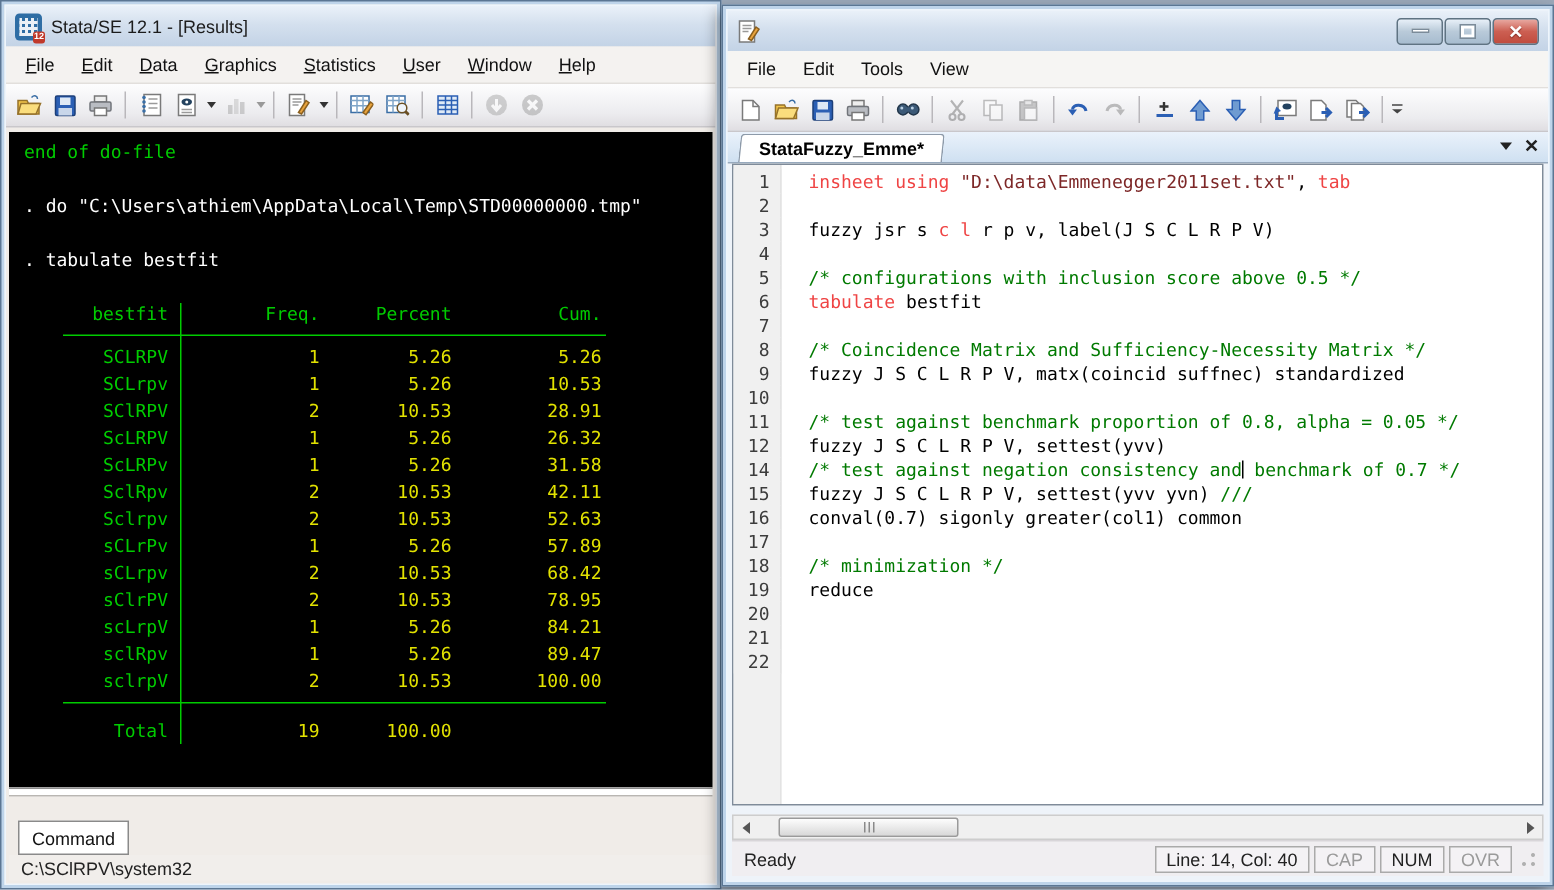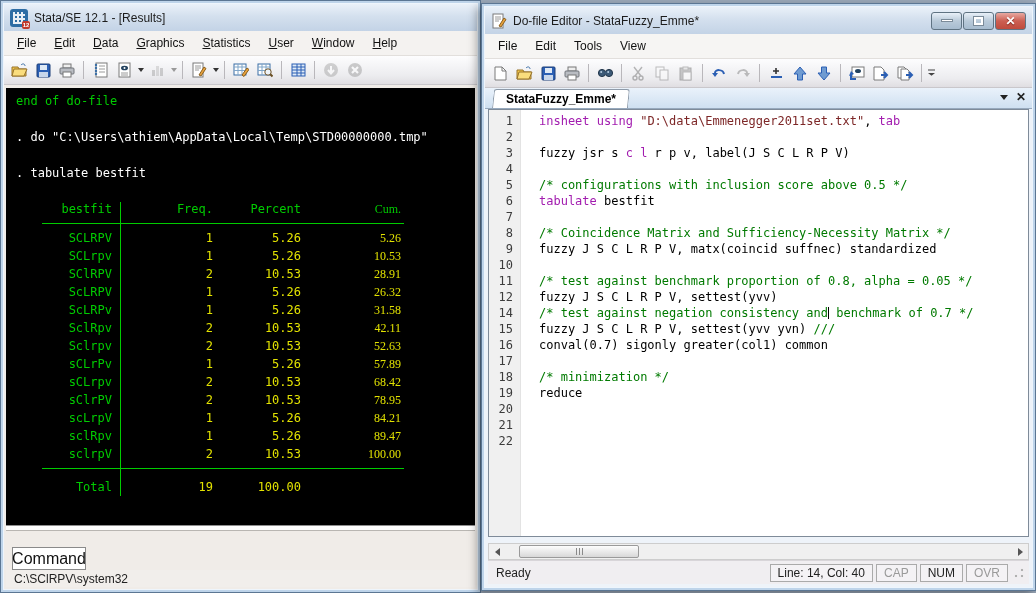--- a/index.html
+++ b/index.html
@@ -28,27 +28,27 @@
   .res-line { white-space:pre; }
   .res-cmd { color:#ffffff; }
   .res-blank { height:18px; }
   #res-table { position:relative; margin-top:0; }
   #res-vline { position:absolute; left:104px; top:2px; bottom:0; width:1px; background:#00CC00; }
   .trow { display:flex; white-space:pre; }
   .tc-name { width:96px; text-align:right; }
   .tc-vals { display:flex; margin-left:9px; }
   .tc1 { width:92px; text-align:right; }
   .tc2 { width:88px; text-align:right; }
-  .tc3 { width:100px; text-align:right;font-family:Liberation Serif, serif; }
+  .tc3 { width:100px; text-align:right; }
   .tnum { color:#E2E200; }
   .thr { position:relative; height:11px; }
   .thr::after { content:""; position:absolute; left:26px; width:362px; top:5px; border-top:1px solid #00CC00; }
 
   #cmd-strip { position:absolute; left:2px; right:2px; top:521px; height:6px; background:#fff; border-top:1px solid #8f8f8f; border-bottom:1px solid #b9b6b2; }
-  #command-tab { position:absolute; left:8px; top:543px; width:74px; height:23px; background:#fff; border:1px solid #8a8a8a; font-size:16px; color:#111; display:flex; align-items:center; justify-content:center; }
+  #command-tab { position:absolute; left:8px; top:543px; width:74px; height:23px; background:#fff; border:1px solid #8a8a8a; font-size:12px; color:#111; display:flex; align-items:center; justify-content:center; }
   #stata-status { position:absolute; left:2px; right:2px; top:566px; bottom:2px; background:#f1eeeb; font-size:12px; color:#222; display:flex; align-items:center; padding-left:8px; }
 
   
   .stata-icon { width:18px; height:18px; position:relative; background:#2e6da4; border-radius:3px; }
   .stata-icon .grid { position:absolute; inset:3px; background:
       repeating-linear-gradient(0deg,#fff 0 2px,transparent 2px 4px),
       repeating-linear-gradient(90deg,#fff 0 2px,transparent 2px 4px); opacity:.9; }
   .stata-icon .badge { position:absolute; right:-2px; bottom:-2px; width:8px; height:8px; background:#c0392b; border-radius:2px; color:#fff; font-size:6px; line-height:8px; text-align:center; font-weight:bold; }
 
   
@@ -67,21 +67,21 @@
   .tab-ctrls { position:absolute; right:6px; top:3px; display:flex; gap:8px; align-items:center; }
   .tab-ctrls .dn { width:0;height:0;border-left:4px solid transparent;border-right:4px solid transparent;border-top:5px solid #222; }
   .tab-ctrls .cl { font-size:12px; font-weight:bold; color:#222; line-height:1; }
 
   #editor { position:absolute; left:3px; right:3px; top:102px; bottom:50px; border:1px solid #7f8b99; background:#fff; overflow:hidden; }
   .cl-row { display:flex; height:16px; font-family:"DejaVu Sans Mono", monospace; font-size:12px; line-height:16px; white-space:pre; }
   .ln { width:32px; background:#f0f0f0; color:#3c3c3c; text-align:right; padding-right:7px; border-right:1px solid #e3e3e3; flex:0 0 32px; }
   .ct { padding-left:18px; }
   #gutter-fill { position:absolute; left:0; top:0; bottom:0; width:32px; background:#f0f0f0; border-right:1px solid #e3e3e3; z-index:0; }
   #code-lines { position:relative; z-index:1; padding-top:3px; }
-  .kw { color:#a21caf; } .str { color:#7d2727; } .cm { color:#007a00; } .pl { color:#000; }
+  .kw { color:#ef4444; } .str { color:#7d2727; } .cm { color:#007a00; } .pl { color:#000; }
   .caret { display:inline-block; width:1px; height:12px; background:#000; vertical-align:-2px; }
 
   #hscroll { position:absolute; left:3px; right:3px; bottom:27px; height:17px; background:#f0f0f0; border:1px solid #cdcdcd; display:flex; align-items:center; }
   .sarrow { width:16px; height:15px; display:flex; align-items:center; justify-content:center; }
   .tri-l { width:0;height:0;border-top:4px solid transparent;border-bottom:4px solid transparent;border-right:5px solid #555; }
   .tri-r { width:0;height:0;border-top:4px solid transparent;border-bottom:4px solid transparent;border-left:5px solid #555; }
   #hthumb { margin-left:14px; width:120px; height:13px; background:linear-gradient(#fdfdfd,#d8d8d8); border:1px solid #9a9a9a; border-radius:2px; display:flex; align-items:center; justify-content:center; gap:2px; }
   #hthumb i { width:1px; height:7px; background:#8a8a8a; }
 
   #do-status { position:absolute; left:3px; right:3px; bottom:3px; height:24px; background:#f0eef1; border-top:1px solid #d8d5d9; display:flex; align-items:center; font-size:12px; color:#222; padding:0 4px 0 8px; }
@@ -256,21 +256,20 @@
 <div class="win" id="do-win">
   <div class="win-inner">
     <div class="titlebar">
       <span>
           <svg width="16" height="16" viewBox="0 0 16 16">
             <rect x="2" y="1" width="10" height="14" fill="#fff" stroke="#7a7a7a"></rect>
             <path d="M4 4 H10 M4 6 H10 M4 8 H8" stroke="#9a9a9a"></path>
             <path d="M8 13 L13 5 L15 6.5 L10 14 Z" fill="#e8a33d" stroke="#8a5f1f"></path>
           </svg>
         </span>
-      <span class="title-text">Do-file Editor - StataFuzzy_Emme*</span>
       <span class="winbtns">
         <span class="wbtn">
             <span class="dash"></span>
           </span>
         <span class="wbtn">
             <span class="rest"></span>
           </span>
         <span class="wbtn close">
             <span class="x">✕</span>
           </span>

